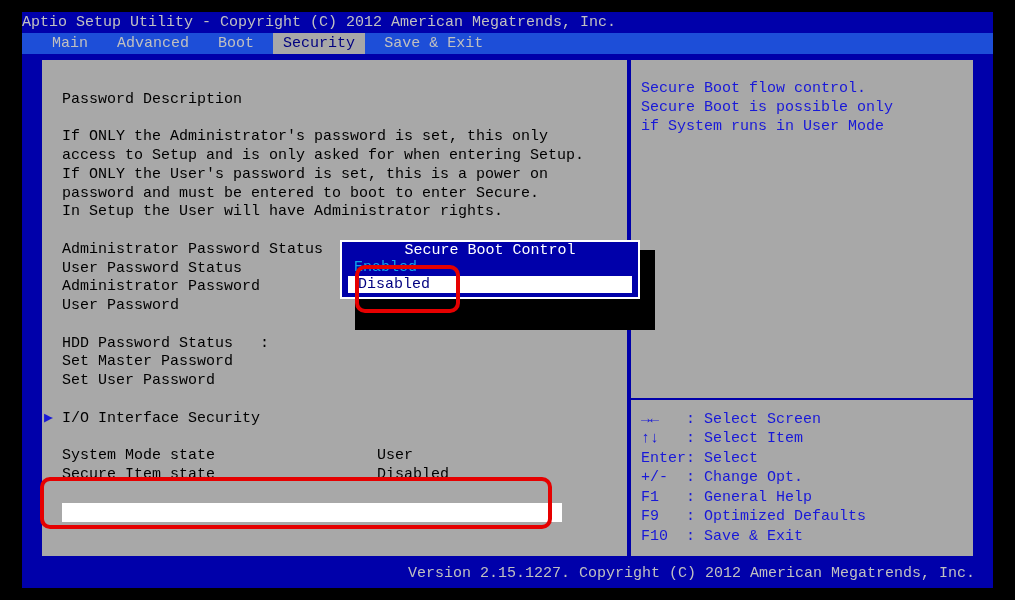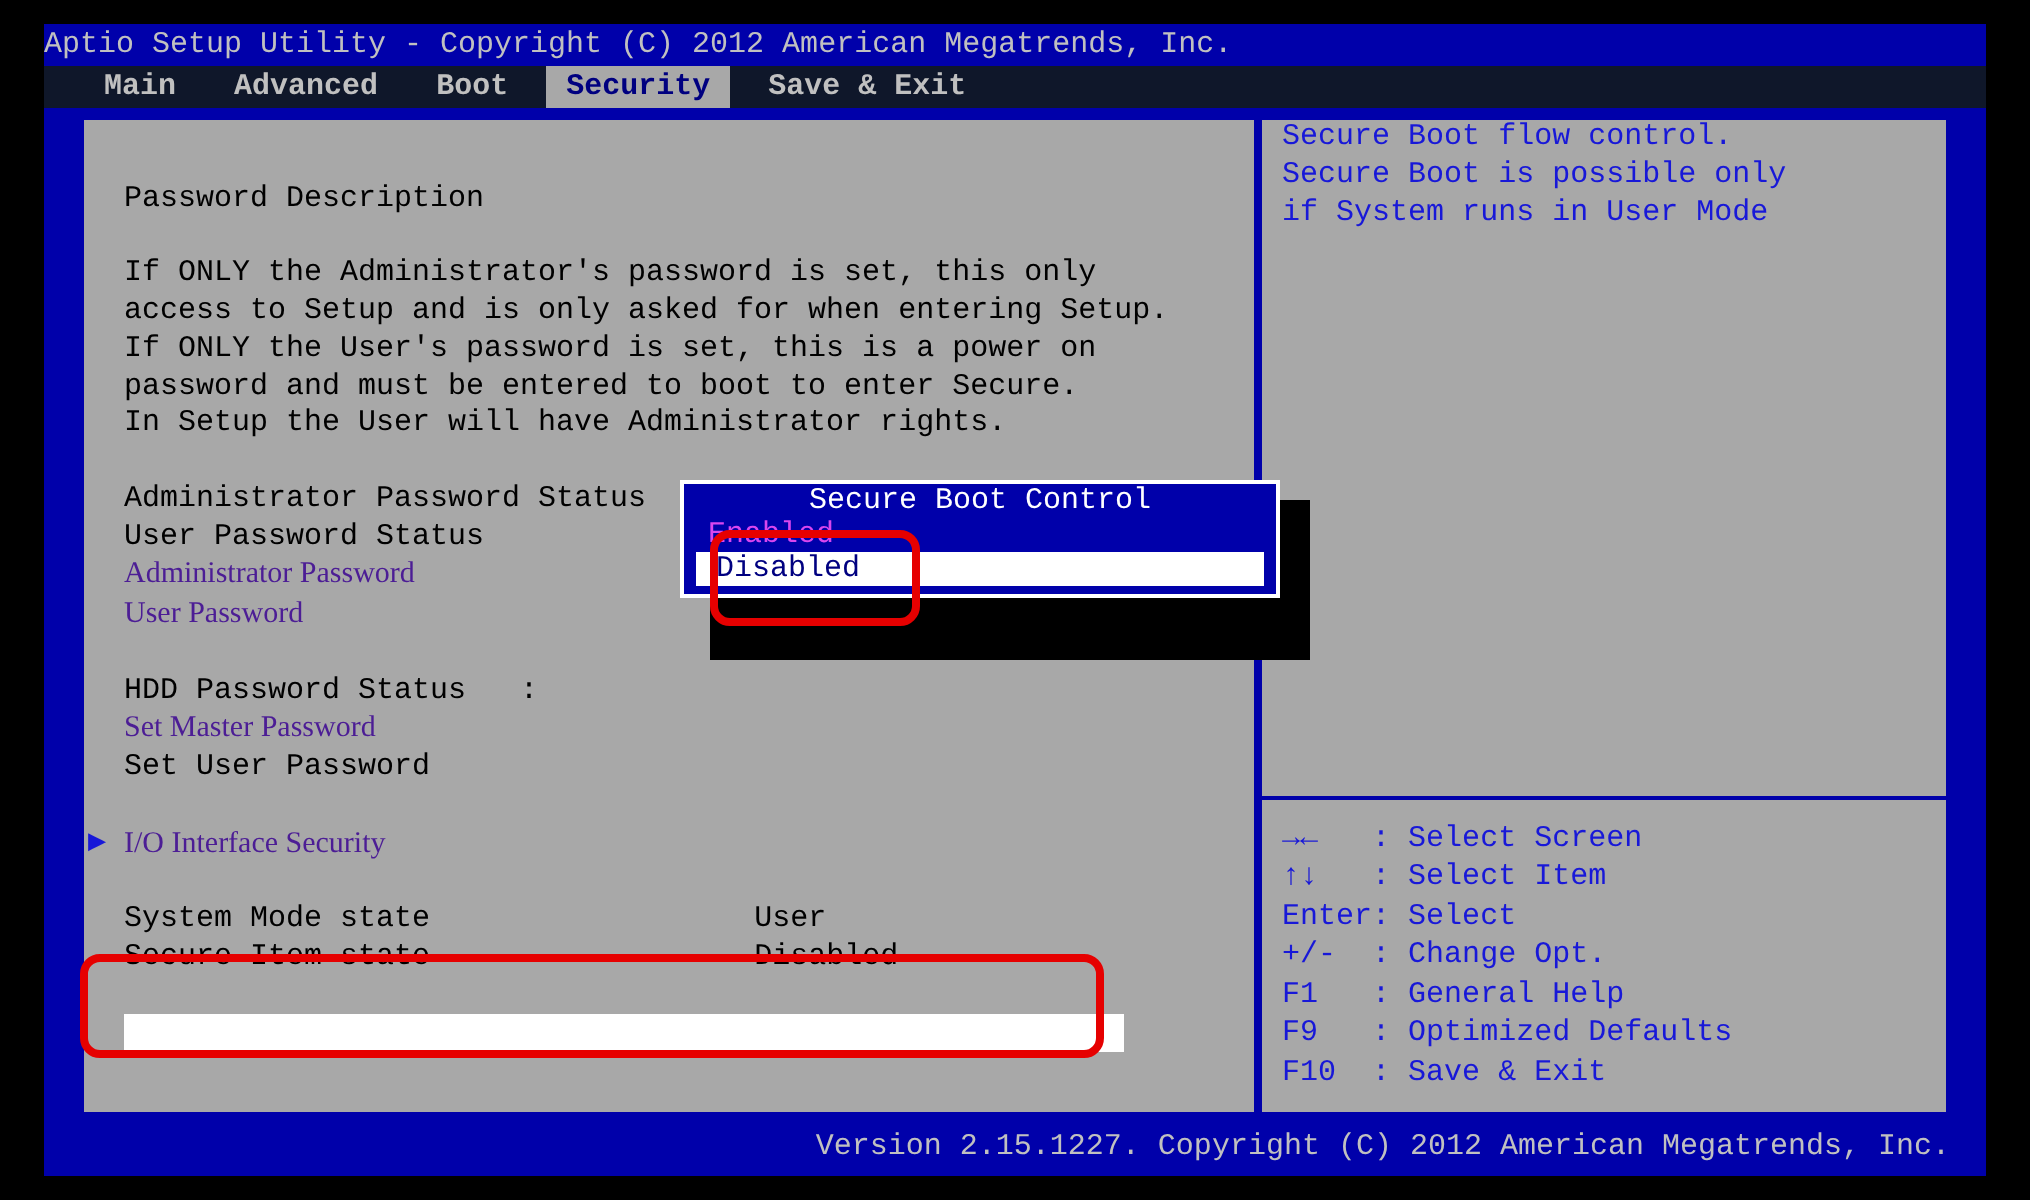--- a/index.html
+++ b/index.html
@@ -19,24 +19,23 @@
     right: 20px;
     bottom: 10px;
     background: #0000aa;
     border: 2px solid #000;
   }
   .title-bar {
     color: #c0c0c0;
     padding: 2px 0;
   }
   .tab-bar {
-    background: #0f172a;
+    background: #1d4ed8;
     color: #c0c0c0;
     padding: 0 20px;
-    font-weight: bold;
   }
   .tab {
     display: inline-block;
     padding: 2px 10px;
   }
   .tab.active {
     background: #a8a8a8;
     color: #000080;
   }
   .content-area {
@@ -60,42 +59,42 @@
   }
   .right-panel {
     flex: 1;
     background: #a8a8a8;
     border: 2px solid #0000aa;
     color: #1818d8;
     display:flex;
     flex-direction:column;
   }
   .right-top{
-    padding:0 10px;
+    padding:20px 10px;
     line-height:1.25;
     flex:1;
     white-space:pre-wrap;
   }
   .right-sep{
     border-top:2px solid #0000aa;
   }
   .right-bottom{
     padding:10px 10px;
     line-height:1.3;
   }
   .help-row{ white-space:pre; }
   .footer {
     position: absolute;
     left: 18px;
     right: 18px;
     bottom: 6px;
     color: #c0c0c0;
     text-align: right;
   }
-  .blue-text { color: #4c1d95; font-family: Liberation Serif, serif; }
+  .blue-text { color: #000000; }
   .white-text { color: #fff; }
   .sel-row {
     background: #ffffff;
     color:#000080;
     display:inline-block;
     padding:0 2px;
     min-width: 500px;
   }
   .arrow-marker{
     position:absolute;
@@ -117,21 +116,21 @@
     border:2px solid #fff;
     color:#c0c0c0;
     padding:0 2px 4px 2px;
   }
   .popup-title{
     color:#fff;
     text-align:center;
   }
   .popup-opt{
     padding:0 10px;
-    color:#d946ef;
+    color:#0ea5e9;
   }
   .popup-opt.sel{
     background:#fff;
     color:#000080;
     margin:0 4px;
   }
   
   .red-box{
     position:absolute;
     border:4px solid #e60000;

